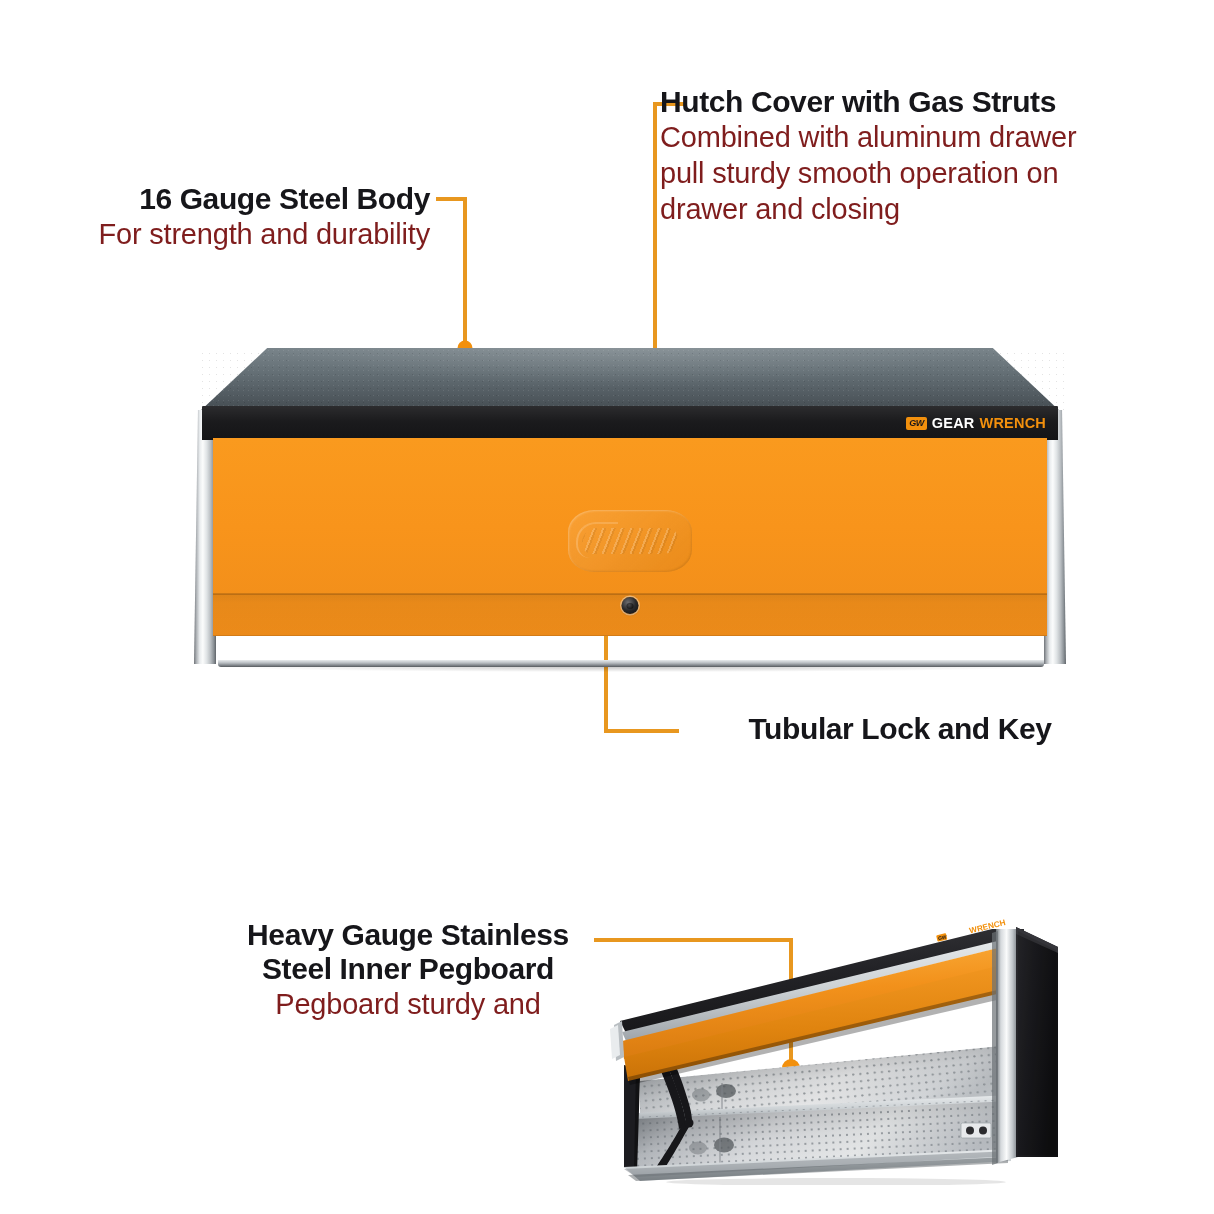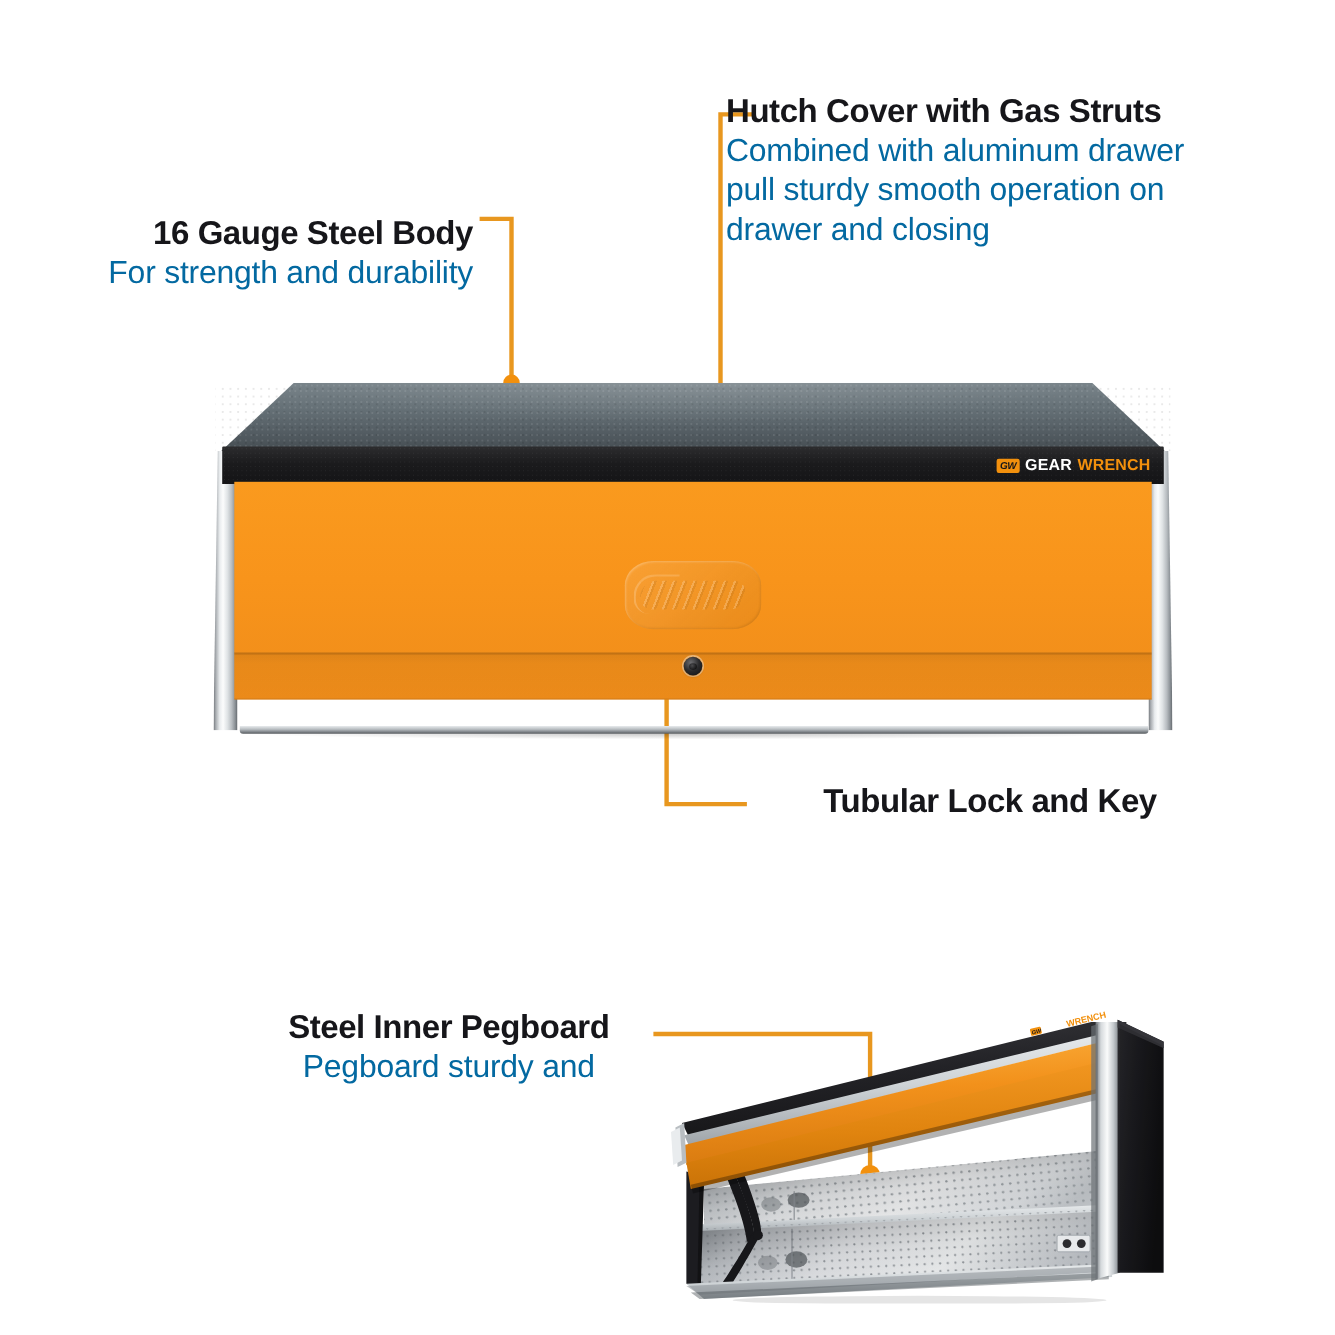--- a/index.html
+++ b/index.html
@@ -17,21 +17,21 @@
     font-weight: 700;
     font-size: 30px;
     line-height: 1.13;
     color: #16161a;
     letter-spacing: -0.4px;
   }
   .callout .c-body {
     font-weight: 400;
     font-size: 29px;
     line-height: 1.25;
-    color: #0369a1;
+    color: #7f1d1d;
     letter-spacing: -0.2px;
   }
   .ta-right { text-align: right; }
   .ta-left  { text-align: left; }
   .ta-center{ text-align: center; }
 
   
   #leaders { position: absolute; left: 0; top: 0; width: 1214px; height: 1214px; pointer-events: none; }
 
   
@@ -206,37 +206,38 @@
       <path d="M 606 612 L 606 731 L 679 731" fill="none" stroke="#e8971f" stroke-width="4"></path>
       <circle cx="606" cy="607" r="7.5" fill="#f2900d"></circle>
     </g>
 
     <g>
       <path d="M 594 940 L 791 940 L 791 1062" fill="none" stroke="#e8971f" stroke-width="4"></path>
       <circle cx="791" cy="1068" r="9" fill="#f2900d"></circle>
     </g>
   </svg>
 
-  <div class="callout ta-right" style="left:30px; top:196px; width:400px;text-align:right;">
+  <div class="callout ta-right" style="left:30px; top:182px; width:400px;text-align:right;">
     <div class="c-title nowrap">16 Gauge Steel Body</div>
     <div class="c-body nowrap">For strength and durability</div>
   </div>
 
   <div class="callout ta-left" style="left:660px; top:85px; width:500px;">
     <div class="c-title nowrap">Hutch Cover with Gas Struts</div>
     <div class="c-body nowrap">Combined with aluminum drawer</div>
     <div class="c-body nowrap">pull sturdy smooth operation on</div>
     <div class="c-body nowrap">drawer and closing</div>
   </div>
 
   <div class="callout ta-left" style="left:690px; top:712px; width:420px;text-align:center;">
     <div class="c-title nowrap">Tubular Lock and Key</div>
   </div>
 
   <div class="callout ta-center" style="left:222px; top:918px; width:372px;">
+    <div class="c-title nowrap">Heavy Gauge Stainless</div>
     <div class="c-title nowrap">Steel Inner Pegboard</div>
     <div class="c-body nowrap">Pegboard sturdy and</div>
   </div>
 
   <div id="hutch-closed">
 
     <div class="pillar left">
       <div class="chrome"></div>
     </div>
     <div class="pillar right">

